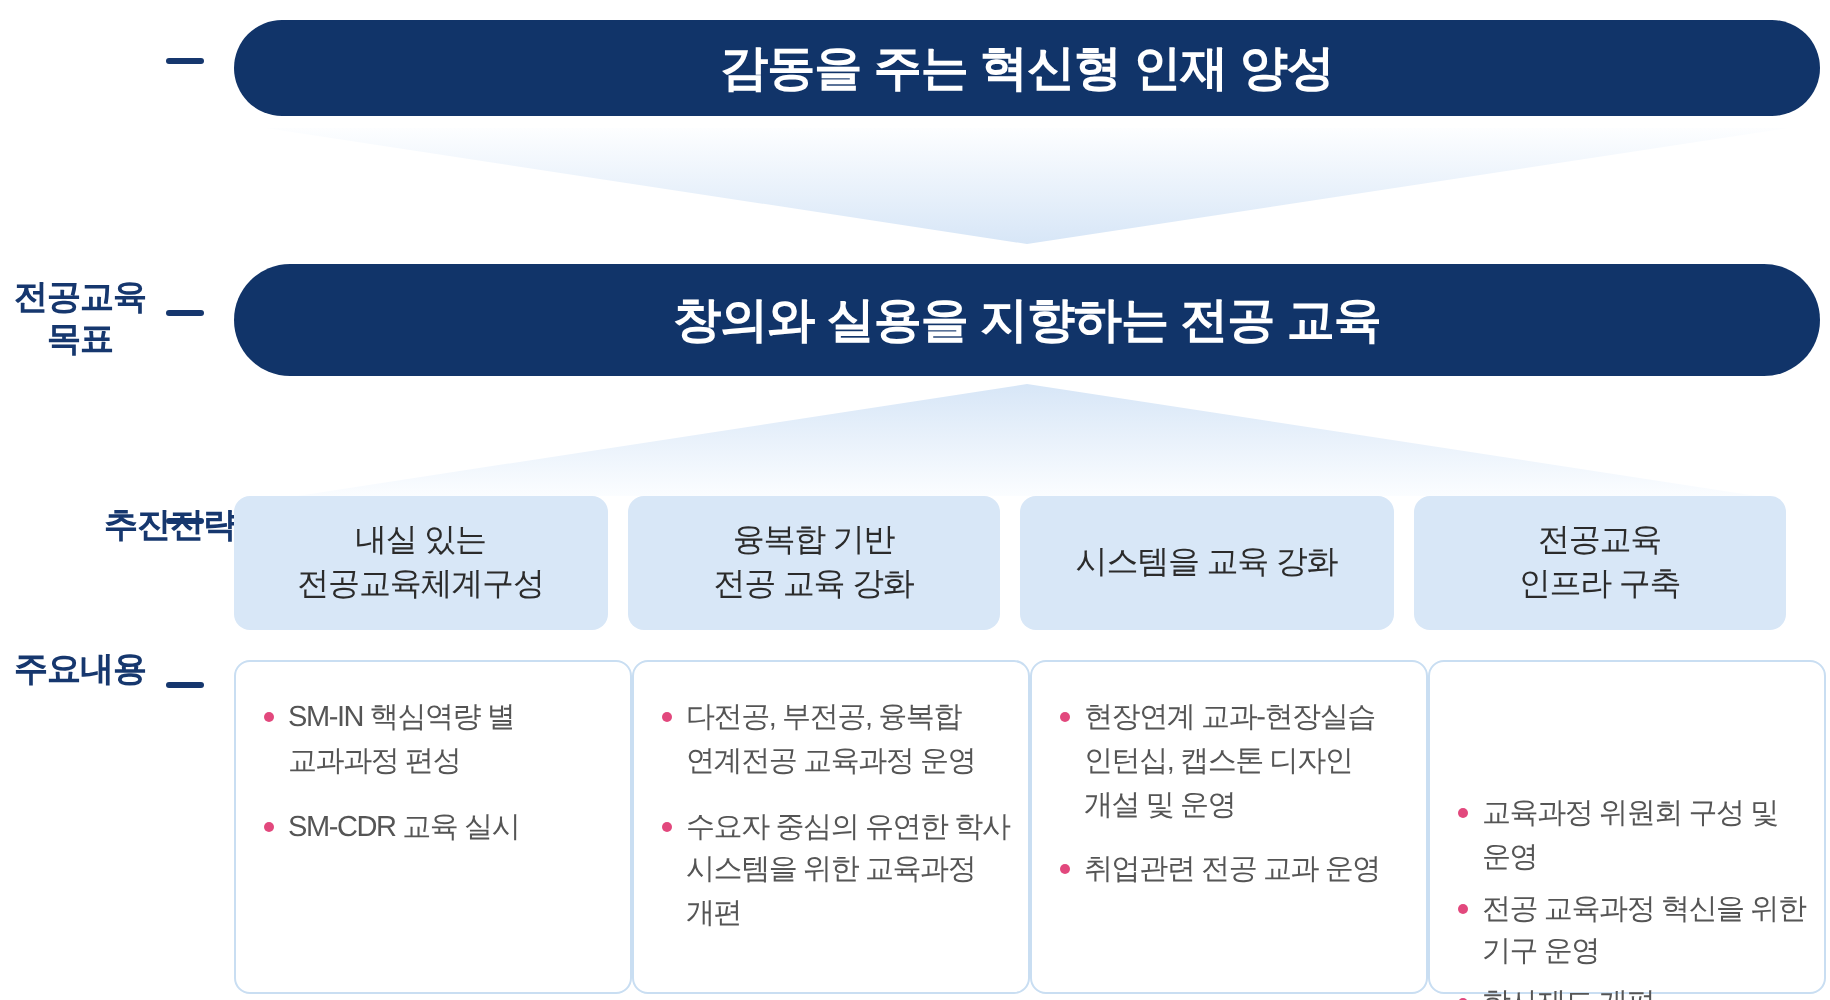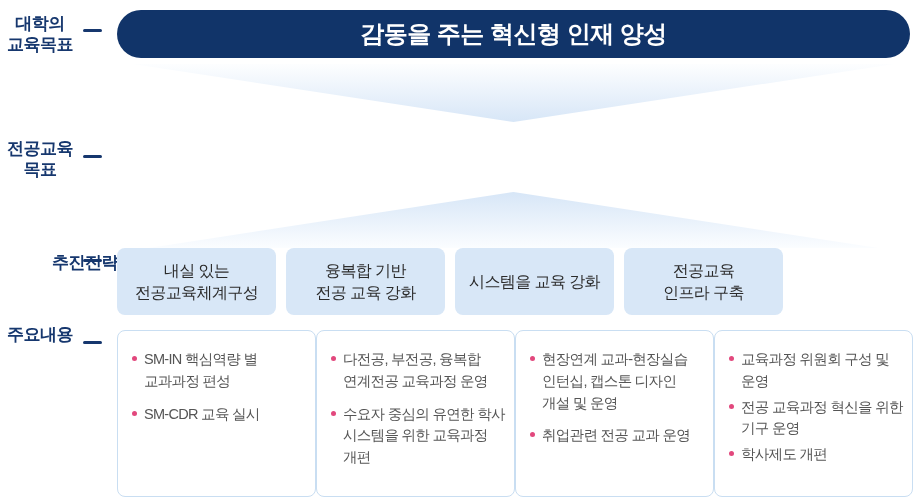--- a/index.html
+++ b/index.html
@@ -21,21 +21,21 @@
 
   
   .funnel-down { position:absolute; left:117px; top:64px; width:793px; height:58px;
     background:linear-gradient(180deg,#fdfeff 0%,#d7e6f7 100%);
     clip-path:polygon(2% 0, 98% 0, 50% 100%); }
   .funnel-up { position:absolute; left:117px; top:192px; width:793px; height:56px;
     background:linear-gradient(180deg,#d7e6f7 0%,#fbfdff 100%);
     clip-path:polygon(50% 0, 96% 100%, 4% 100%); }
 
   
-  .strategy-row { position:absolute; left:117px; top:248px; width:666px; height:67px;
+  .strategy-row { position:absolute; left:117px; top:248px; width:776px; height:67px;
     display:flex; gap:10px; }
   .strategy-box { flex:1; background:#d8e7f7; border-radius:8px;
     display:flex; align-items:center; justify-content:center; text-align:center;
     font-size:16px; font-weight:500; color:#2b2b2b; line-height:1.35;
     white-space:pre-line; letter-spacing:-0.6px; }
 
   
   .content-row { position:absolute; left:117px; top:330px; width:796px; height:167px;
     display:flex; }
   .content-box { flex:1; background:#ffffff; border:1px solid #c9def2; border-radius:8px;
@@ -45,31 +45,32 @@
     font-size:14.5px; color:#555555; line-height:1.5; letter-spacing:-0.7px;
     word-break:keep-all; }
   .bullet { position:absolute; left:0; top:7px; width:5px; height:5px;
     border-radius:50%; background:#e2487d; }
 </style>
 </head>
 <body>
 
 <div class="canvas">
 
-  <div class="side-label" style="top:13px;">대학의
-교육목표</div>
   <div class="dash" style="top:29px;"></div>
   <div class="pill pill-1">
     <span>감동을 주는 혁신형 인재 양성</span>
   </div>
   <div class="funnel-down"></div>
 
   <div class="side-label" style="top:138px;">전공교육
 목표</div>
   <div class="dash" style="top:155px;"></div>
+  <div class="pill pill-2">
+    <span>창의와 실용을 지향하는 전공 교육</span>
+  </div>
   <div class="funnel-up"></div>
 
   <div class="side-label" style="top:252px;margin-left:45px;">추진전략</div>
   <div class="dash" style="top:259px;"></div>
   <div class="strategy-row">
     <div class="strategy-box">내실 있는
 전공교육체계구성</div>
     <div class="strategy-box">융복합 기반
 전공 교육 강화</div>
     <div class="strategy-box">시스템을 교육 강화</div>
@@ -115,21 +116,21 @@
         </li>
         <li class="detail-item">
           <span class="bullet"></span>
           <span>취업관련 전공 교과 운영</span>
         </li>
       </ul>
     </div>
 
     <div class="content-box">
       <ul class="detail-list">
-        <li class="detail-item" style="margin-bottom:4px;">
+        <li class="detail-item" style="margin-bottom:4px;margin-top:48px;">
           <span class="bullet"></span>
           <span>교육과정 위원회 구성 및 운영</span>
         </li>
         <li class="detail-item" style="margin-bottom:4px;">
           <span class="bullet"></span>
           <span>전공 교육과정 혁신을 위한 기구 운영</span>
         </li>
         <li class="detail-item">
           <span class="bullet"></span>
           <span>학사제도 개편</span>

